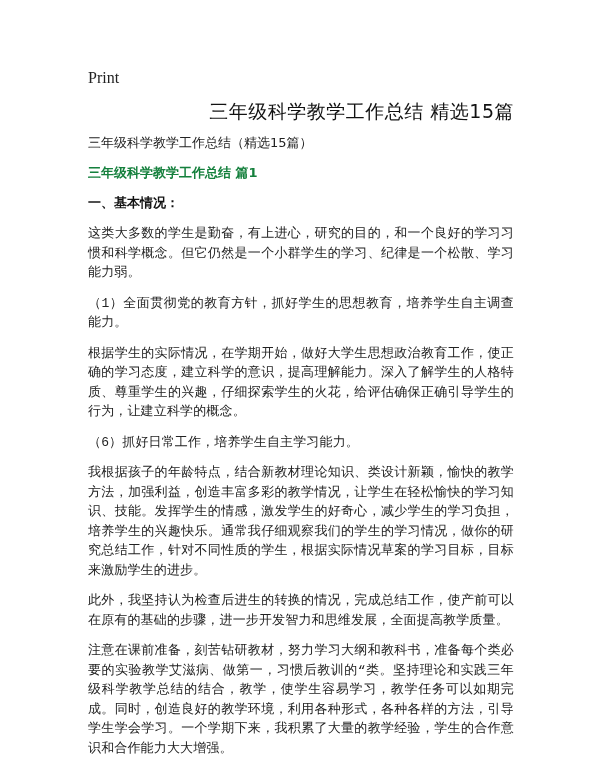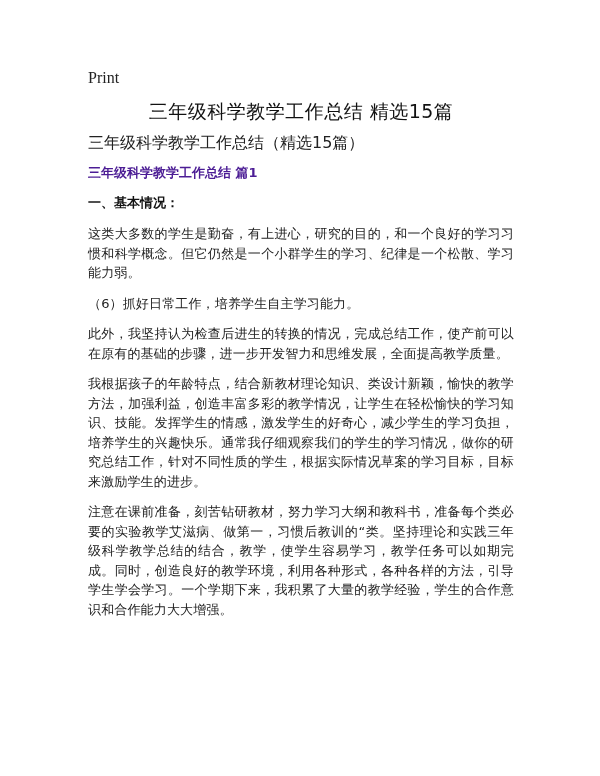--- a/index.html
+++ b/index.html
@@ -6,41 +6,43 @@
   body {
     width: 600px; height: 776px; overflow: hidden; position: relative;
     font-family: "DejaVu Sans", sans-serif; color: #1a1a1a;
   }
   .page { position: absolute; left: 88px; top: 70px; width: 426px; }
   .print {
     font-family: "Liberation Serif", serif; font-size: 16px; color: #222;
     margin: 0 0 12px 0; height: 16px; line-height: 16px;
   }
   .title {
-    font-size: 19px; text-align: center; margin: 0 0 10px 0;
+    font-size: 19px; text-align: right; margin: 0 0 10px 0;
     line-height: 26px; font-weight: normal; color: #111; letter-spacing: 0.5px;
   }
-  .subtitle { font-size: 16px; line-height: 18px; margin: 0 0 12px 0; color: #222; }
-  .art-heading { font-size: 13px; font-weight: bold; line-height: 18px; margin: 0 0 12px 0; color: #4c1d95; }
+  .subtitle { font-size: 13px; line-height: 18px; margin: 0 0 12px 0; color: #222; }
+  .art-heading { font-size: 13px; font-weight: bold; line-height: 18px; margin: 0 0 12px 0; color: #15803d; }
   .sec-heading { font-size: 13px; font-weight: bold; line-height: 18px; margin: 0 0 12px 0; color: #111; }
   p.body {
     font-size: 13px; line-height: 19.5px; margin: 0 0 11px 0; color: #222;
-    text-align: justify; letter-spacing: 0.15px;
+    text-align: justify; letter-spacing: 0.15px; font-family: Liberation Mono, monospace;
   }
 </style>
 </head>
 <body>
 
 <div class="page">
   <div class="print">Print</div>
   <h1 class="title">三年级科学教学工作总结 精选15篇</h1>
   <div class="subtitle">三年级科学教学工作总结（精选15篇）</div>
   <div class="art-heading">三年级科学教学工作总结 篇1</div>
 
   <div class="sec-heading">一、基本情况：</div>
   <p class="body">这类大多数的学生是勤奋，有上进心，研究的目的，和一个良好的学习习惯和科学概念。但它仍然是一个小群学生的学习、纪律是一个松散、学习能力弱。</p>
 
+  <p class="body">（1）全面贯彻党的教育方针，抓好学生的思想教育，培养学生自主调查能力。</p>
+  <p class="body">根据学生的实际情况，在学期开始，做好大学生思想政治教育工作，使正确的学习态度，建立科学的意识，提高理解能力。深入了解学生的人格特质、尊重学生的兴趣，仔细探索学生的火花，给评估确保正确引导学生的行为，让建立科学的概念。</p>
   <p class="body">（6）抓好日常工作，培养学生自主学习能力。</p>
+  <p class="body">我根据孩子的年龄特点，结合新教材理论知识、类设计新颖，愉快的教学方法，加强利益，创造丰富多彩的教学情况，让学生在轻松愉快的学习知识、技能。发挥学生的情感，激发学生的好奇心，减少学生的学习负担，培养学生的兴趣快乐。通常我仔细观察我们的学生的学习情况，做你的研究总结工作，针对不同性质的学生，根据实际情况草案的学习目标，目标来激励学生的进步。</p>
   <p class="body">此外，我坚持认为检查后进生的转换的情况，完成总结工作，使产前可以在原有的基础的步骤，进一步开发智力和思维发展，全面提高教学质量。</p>
-  <p class="body">我根据孩子的年龄特点，结合新教材理论知识、类设计新颖，愉快的教学方法，加强利益，创造丰富多彩的教学情况，让学生在轻松愉快的学习知识、技能。发挥学生的情感，激发学生的好奇心，减少学生的学习负担，培养学生的兴趣快乐。通常我仔细观察我们的学生的学习情况，做你的研究总结工作，针对不同性质的学生，根据实际情况草案的学习目标，目标来激励学生的进步。</p>
   <p class="body">注意在课前准备，刻苦钻研教材，努力学习大纲和教科书，准备每个类必要的实验教学艾滋病、做第一，习惯后教训的“类。坚持理论和实践三年级科学教学总结的结合，教学，使学生容易学习，教学任务可以如期完成。同时，创造良好的教学环境，利用各种形式，各种各样的方法，引导学生学会学习。一个学期下来，我积累了大量的教学经验，学生的合作意识和合作能力大大增强。</p>
 
 </div>
 
 </body></html>

